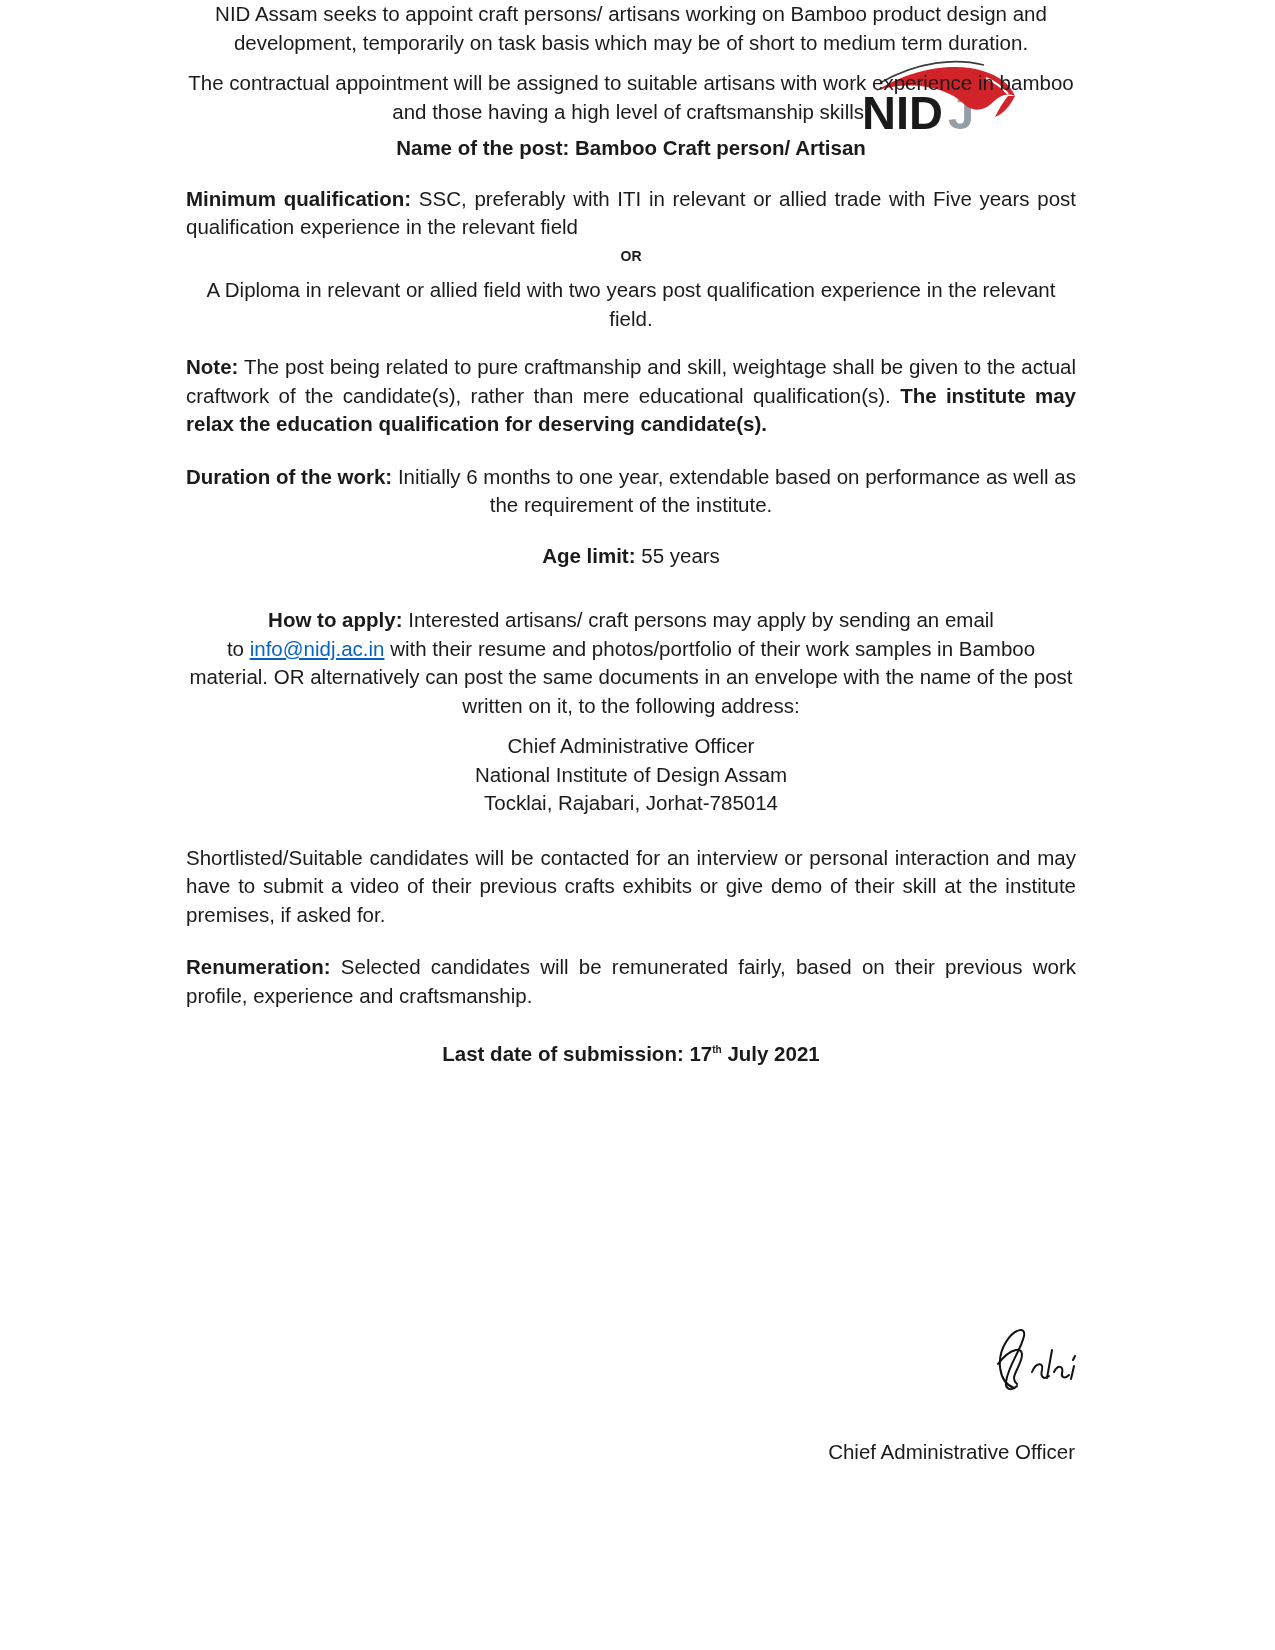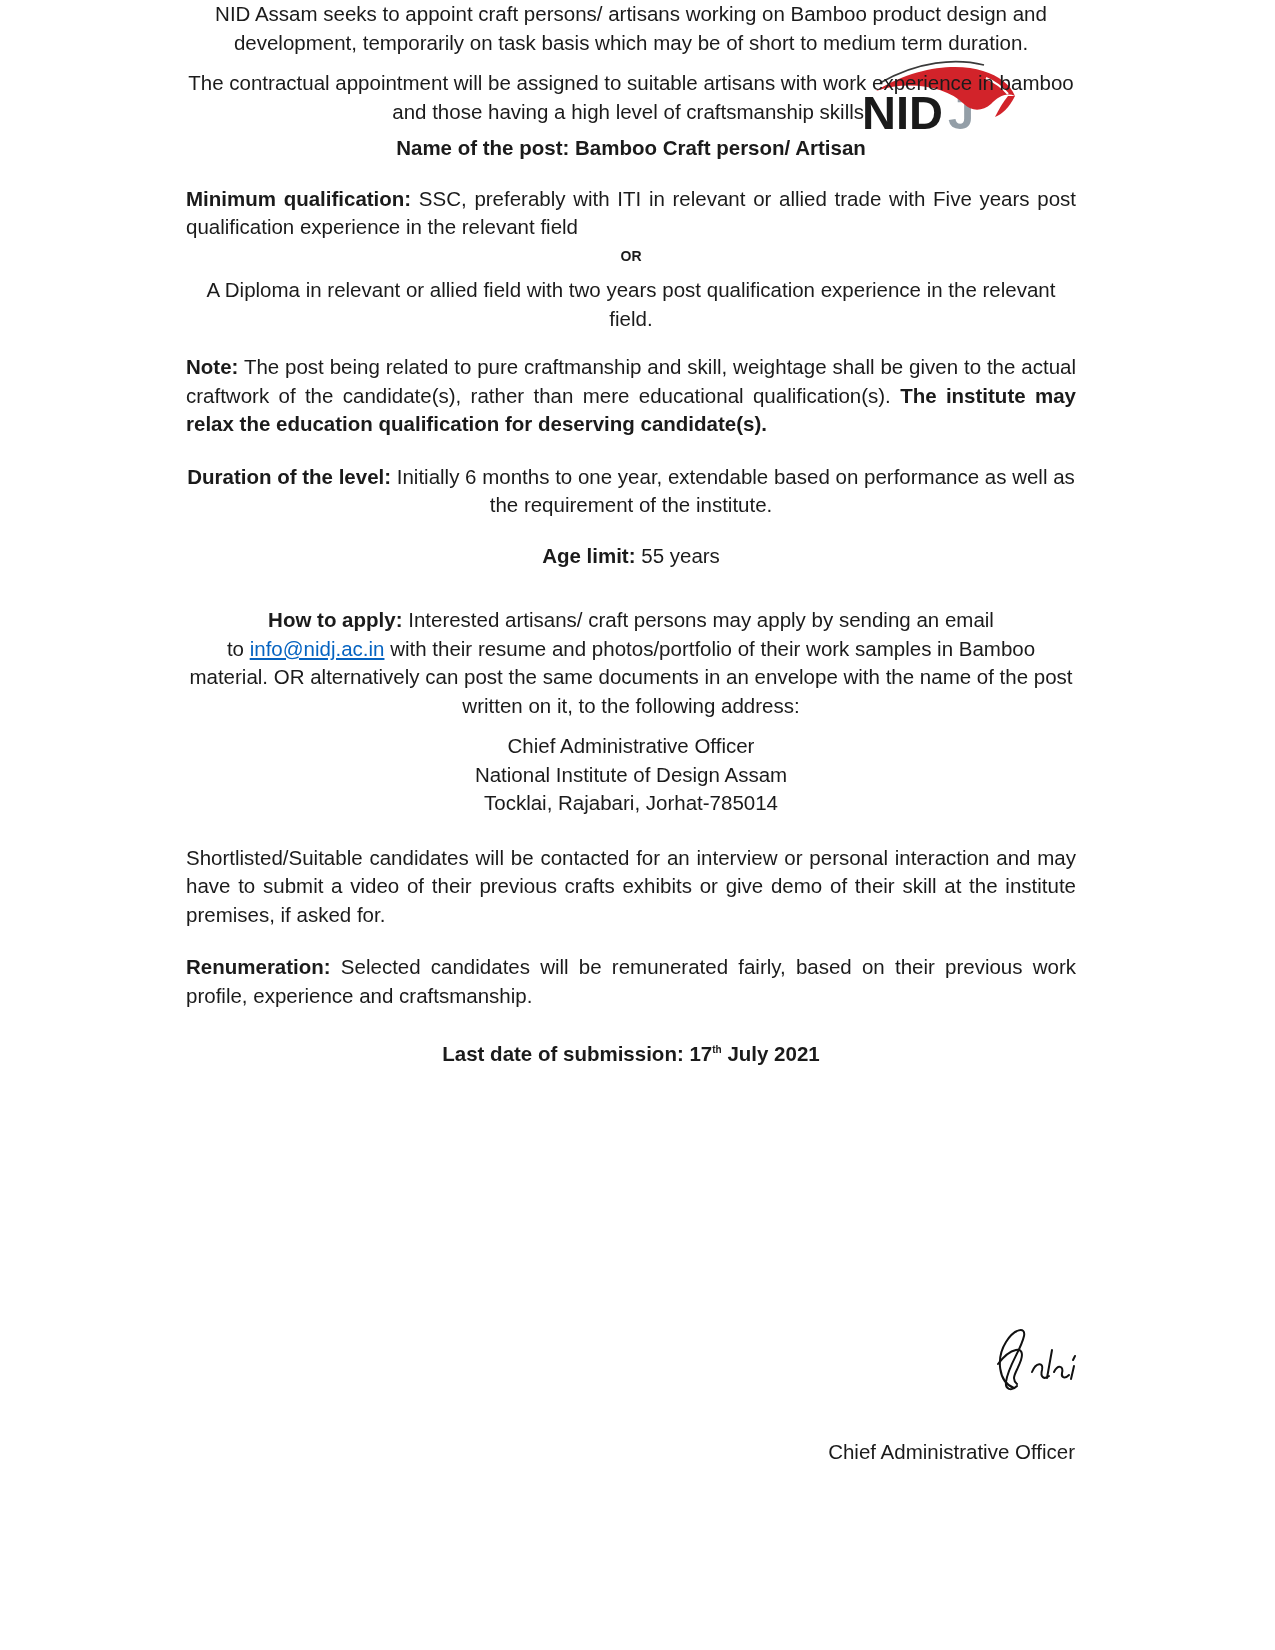--- a/index.html
+++ b/index.html
@@ -101,21 +101,21 @@
     <p class="para b" style="margin-bottom:22px">Name of the post: Bamboo Craft person/ Artisan</p>
 
     <p class="para justify tight"><span class="b">Minimum qualification:</span><span> SSC, preferably with ITI in relevant or allied trade with Five years post qualification experience in the relevant field</span></p>
 
     <div class="or-line">OR</div>
 
     <p class="para" style="margin-bottom:20px">A Diploma in relevant or allied field with two years post qualification experience in the relevant field.</p>
 
     <p class="para justify" style="margin-bottom:24px"><span class="b">Note:</span><span> The post being related to pure craftmanship and skill, weightage shall be given to the actual craftwork of the candidate(s), rather than mere educational qualification(s). </span><span class="b">The institute may relax the education qualification for deserving candidate(s).</span></p>
 
-    <p class="para" style="margin-bottom:22px"><span class="b">Duration of the level:</span><span> Initially 6 months to one year, extendable based on performance as well as the requirement of the institute.</span></p>
+    <p class="para" style="margin-bottom:22px"><span class="b">Duration of the work:</span><span> Initially 6 months to one year, extendable based on performance as well as the requirement of the institute.</span></p>
 
     <p class="para" style="margin-bottom:36px"><span class="b">Age limit:</span><span> 55 years</span></p>
 
     <p class="para" style="margin-bottom:12px"><span class="b">How to apply:</span><span> Interested artisans/ craft persons may apply by sending an email</span><br><span>to </span><a class="email-link" href="#" style="color:#0563c1">info@nidj.ac.in</a><span> with their resume and photos/portfolio of their work samples in Bamboo material. OR alternatively can post the same documents in an envelope with the name of the post written on it, to the following address:</span></p>
 
     <div class="address-block">
       <div>Chief Administrative Officer</div>
       <div>National Institute of Design Assam</div>
       <div>Tocklai, Rajabari, Jorhat-785014</div>
     </div>

